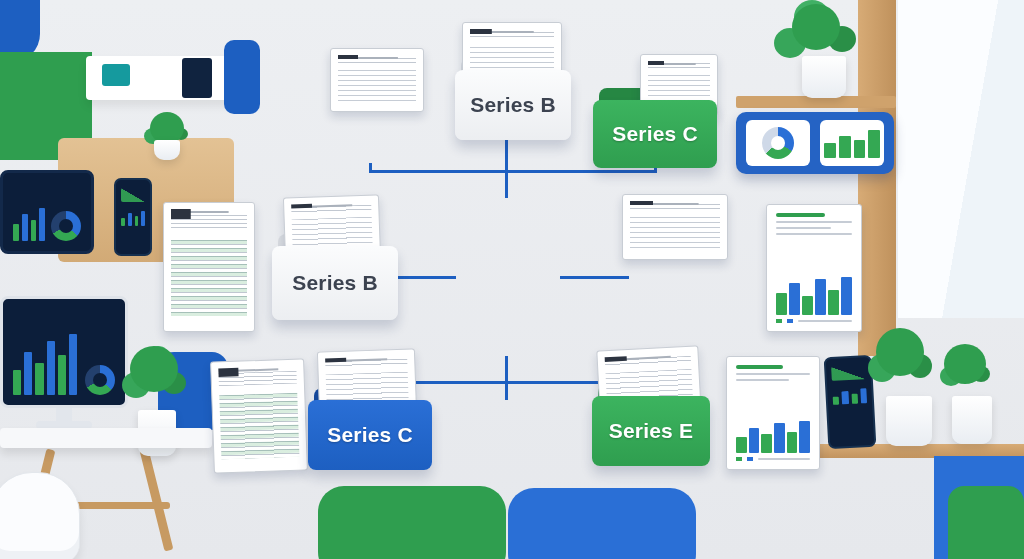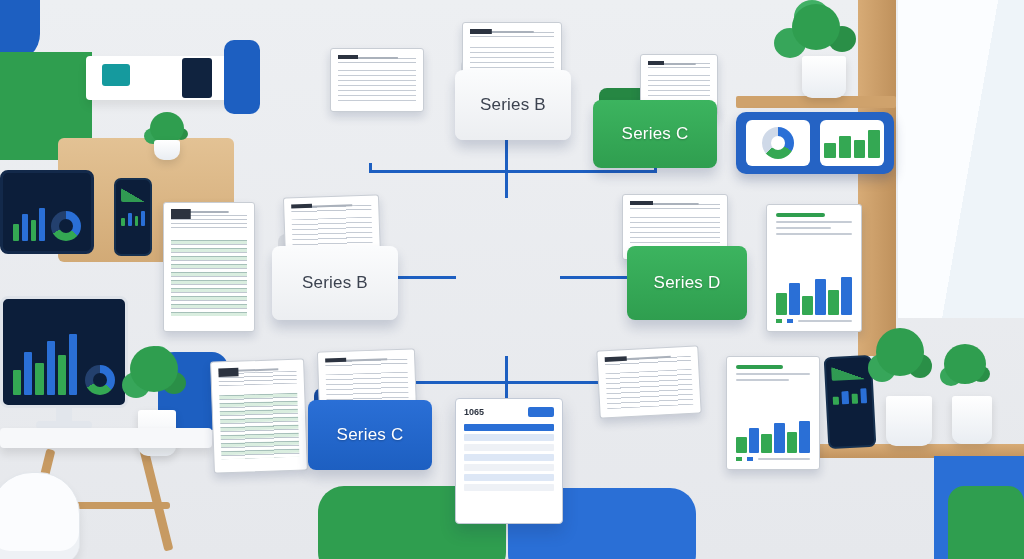--- a/index.html
+++ b/index.html
@@ -104,21 +104,21 @@
   .report .chart{margin-top:auto;height:36%;gap:2px;}
   .report .legend{display:flex;gap:5px;align-items:center;}
   .report .legend i{width:6px;height:4px;display:block;}
   .lg-g{background:#34a853;} .lg-b{background:#2a6fd6;}
 
   
   .folder{position:absolute;}
   .folder .tab{position:absolute;top:-12px;left:6px;width:46%;height:26px;border-radius:8px 8px 0 0;z-index:3;}
   .folder .body{position:absolute;inset:0;border-radius:8px;display:flex;align-items:center;justify-content:center;
                 z-index:5;box-shadow:0 8px 12px rgba(25,45,90,.18);}
-  .folder .label{font-weight:400;font-size:17px;color:#fff;letter-spacing:.2px;text-shadow:0 1px 2px rgba(0,0,0,.25);}
+  .folder .label{font-weight:700;font-size:21px;color:#fff;letter-spacing:.2px;text-shadow:0 1px 2px rgba(0,0,0,.25);}
   .folder.blue .tab{background:#164a9e;} .folder.blue .body{background:linear-gradient(#2a6fd6,#1d5fc1);}
   .folder.green .tab{background:#268743;} .folder.green .body{background:linear-gradient(#3cb45f,#2f9e4f);}
   .folder.white .tab{background:#d8dbe0;} .folder.white .body{background:linear-gradient(#fbfcfd,#eceef1);}
   .folder.white .label{color:#3c4350;text-shadow:none;}
 
   
   .center-doc{left:452px;top:198px;width:102px;height:152px;background:#fff;border:4px solid #1d5fc1;border-radius:10px;
               z-index:6;box-shadow:0 10px 20px rgba(25,45,90,.2);}
   .fold-tr{position:absolute;top:-4px;right:-4px;width:30px;height:30px;border-radius:0 10px 0 6px;
            background:linear-gradient(225deg,#e9ebee 0 50%,#164a9e 50% 100%);}
@@ -307,43 +307,28 @@
     <div class="body">
       <span class="label">Series C</span>
     </div>
   </div>
   <div class="folder white" style="left:272px;top:246px;width:126px;height:74px">
     <div class="tab"></div>
     <div class="body">
       <span class="label">Series B</span>
     </div>
   </div>
-  <div class="folder green" style="left:627px;top:246px;width:120px;height:74px">
-    <div class="tab"></div>
-    <div class="body">
-      <span class="label">Series D</span>
-    </div>
-  </div>
   <div class="folder blue" style="left:308px;top:400px;width:124px;height:70px">
     <div class="tab"></div>
     <div class="body">
       <span class="label">Series C</span>
     </div>
   </div>
-
-
-  <div class="abs invoice">
-    <div class="head">
-      <span class="fno">1065</span>
-      <div class="blk"></div>
-    </div>
-    <div class="tbl">
-      <div class="tr h"></div>
-      <div class="tr alt"></div>
-      <div class="tr"></div>
-      <div class="tr alt"></div>
-      <div class="tr"></div>
-      <div class="tr alt"></div>
-      <div class="tr"></div>
-    </div>
-  </div>
+  <div class="folder green" style="left:592px;top:396px;width:118px;height:70px">
+    <div class="tab"></div>
+    <div class="body">
+      <span class="label">Series E</span>
+    </div>
+  </div>
+
+
 
 </div>
 
 </body></html>

